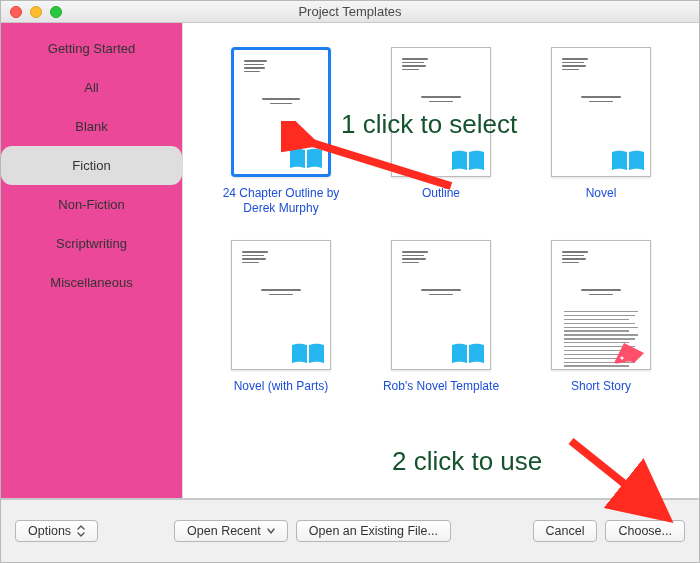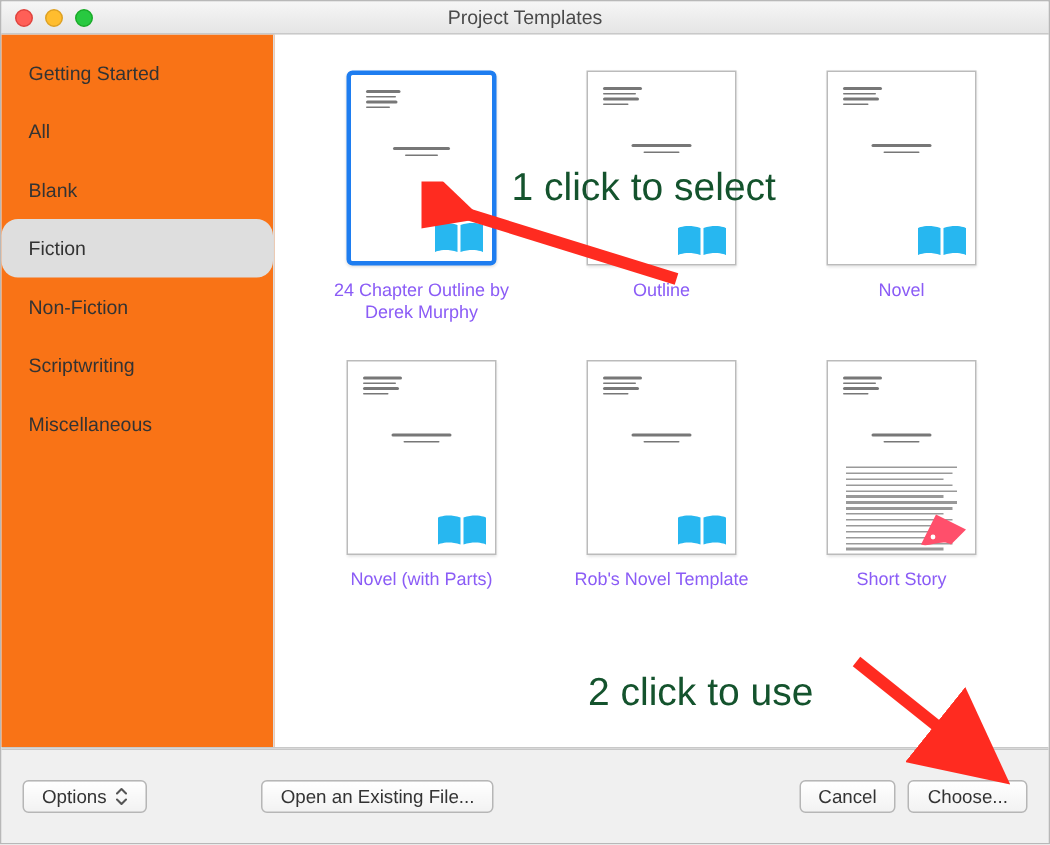--- a/index.html
+++ b/index.html
@@ -44,23 +44,24 @@
     pointer-events:none;
   }
   .body{
     flex:1; display:flex;
     background:#fff;
     border-bottom:1px solid #c9c9c9;
     min-height:0;
   }
   .sidebar{
     width:182px;
-    background:#f97316;
+    background:#ec4899;
     border-right:1px solid #dcdcdc;
     padding-top:6px;
+    text-align:center;
   }
   .side-item{
     padding:12px 18px;
     font-size:13px;
     color:#333;
     cursor:default;
   }
   .side-item.selected{
     background:#dedede;
     border-radius:11px;
@@ -113,21 +114,21 @@
   .center-lines i:nth-child(2){width:40%;}
   .badge{
     position:absolute;
     bottom:4px; right:4px;
     width:36px; height:24px;
   }
   .tpl-label{
     margin-top:9px;
     text-align:center;
     font-size:12px;
-    color:#8b5cf6;
+    color:#1d4ed8;
     line-height:1.25;
     max-width:150px;
   }
   .body-lines{
     position:absolute; top:70px; left:12px; right:12px;
     display:flex; flex-direction:column; gap:2.6px;
   }
   .body-lines i{display:block; height:1.3px; background:#999;}
   .body-lines i:nth-child(2n){width:96%;}
   .body-lines i:nth-child(3n){width:88%;}
@@ -339,20 +340,28 @@
     <button class="btn">
       <span>Options</span>
       <span class="caret">
         <svg width="8" height="12" viewBox="0 0 8 12">
             <path d="M1 4 L4 1 L7 4 M1 8 L4 11 L7 8" stroke="#555" stroke-width="1.4" fill="none" stroke-linecap="round" stroke-linejoin="round"></path>
           </svg>
       </span>
     </button>
     <div style="width:60px"></div>
     <button class="btn">
+      <span>Open Recent</span>
+      <span class="caret">
+        <svg width="8" height="6" viewBox="0 0 8 6">
+            <path d="M1 1 L4 5 L7 1" stroke="#555" stroke-width="1.4" fill="none" stroke-linecap="round" stroke-linejoin="round"></path>
+          </svg>
+      </span>
+    </button>
+    <button class="btn">
       <span>Open an Existing File...</span>
     </button>
     <div class="spacer"></div>
     <button class="btn">
       <span>Cancel</span>
     </button>
     <button class="btn">
       <span>Choose...</span>
     </button>
   </div>

